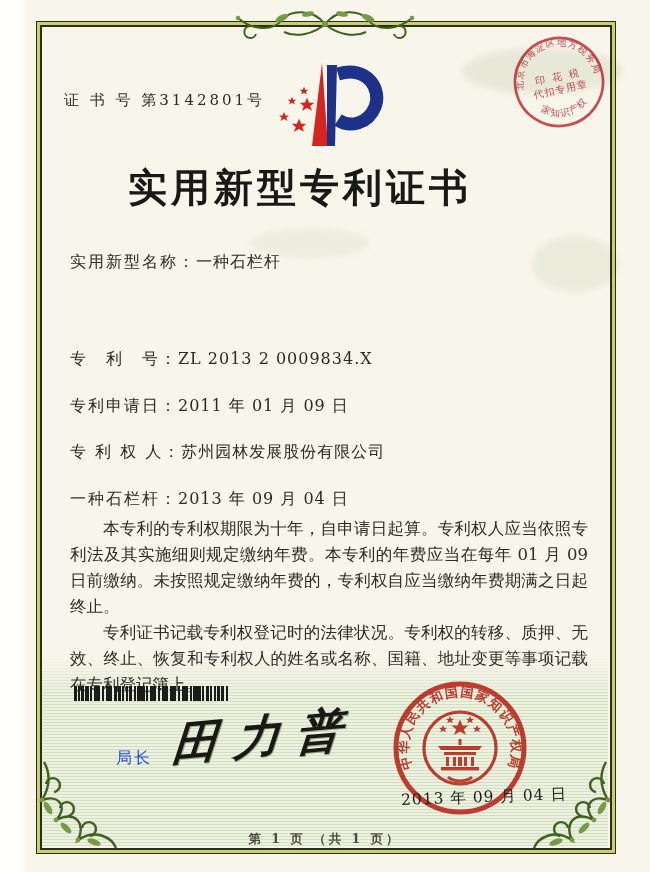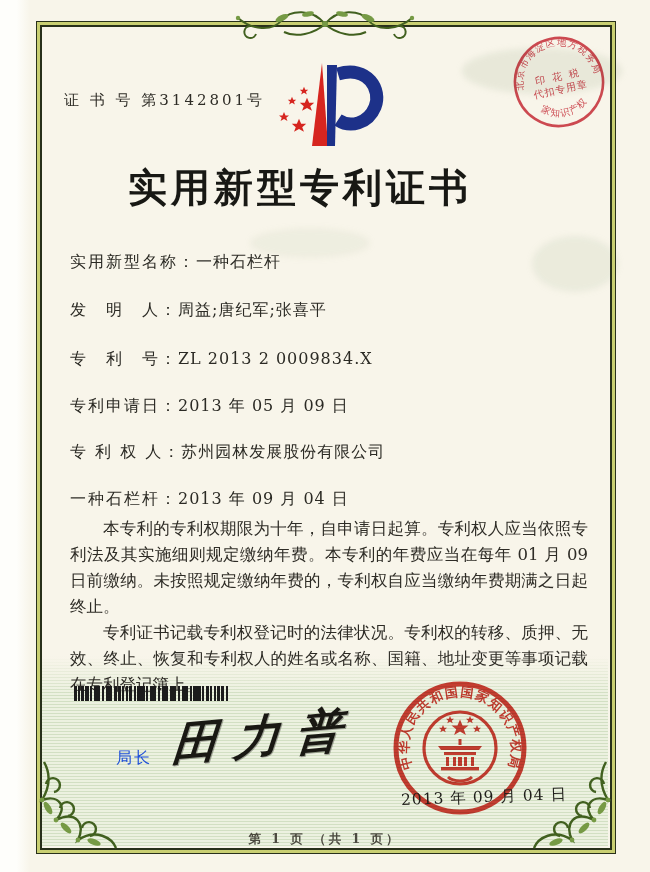--- a/index.html
+++ b/index.html
@@ -149,28 +149,25 @@
         <textPath href="#stampBotArc" startOffset="50%">国家知识产权局</textPath>
       </text>
     </g>
   </svg>
 
   <div class="abs title">实用新型专利证书</div>
 
   <div class="abs field" style="top:252px">
     <span class="flabel">实用新型名称：</span><span>一种石栏杆</span>
   </div>
-  <div class="abs field" style="top:300px">
-    <span class="flabel">发　明　人：</span><span>周益;唐纪军;张喜平</span>
-  </div>
   <div class="abs field" style="top:349px">
     <span class="flabel">专　利　号：</span><span>ZL 2013 2 0009834.X</span>
   </div>
   <div class="abs field" style="top:396px">
-    <span class="flabel">专利申请日：</span><span>2013 年 05 月 09 日</span>
+    <span class="flabel">专利申请日：</span><span>2011 年 01 月 09 日</span>
   </div>
   <div class="abs field" style="top:442px">
     <span class="flabel">专 利 权 人：</span><span>苏州园林发展股份有限公司</span>
   </div>
   <div class="abs field" style="top:489px">
     <span class="flabel">一种石栏杆：</span><span>2013 年 09 月 04 日</span>
   </div>
 
   <div class="abs body-text">
     <p>本专利的专利权期限为十年，自申请日起算。专利权人应当依照专利法及其实施细则规定缴纳年费。本专利的年费应当在每年 01 月 09 日前缴纳。未按照规定缴纳年费的，专利权自应当缴纳年费期满之日起终止。</p>

